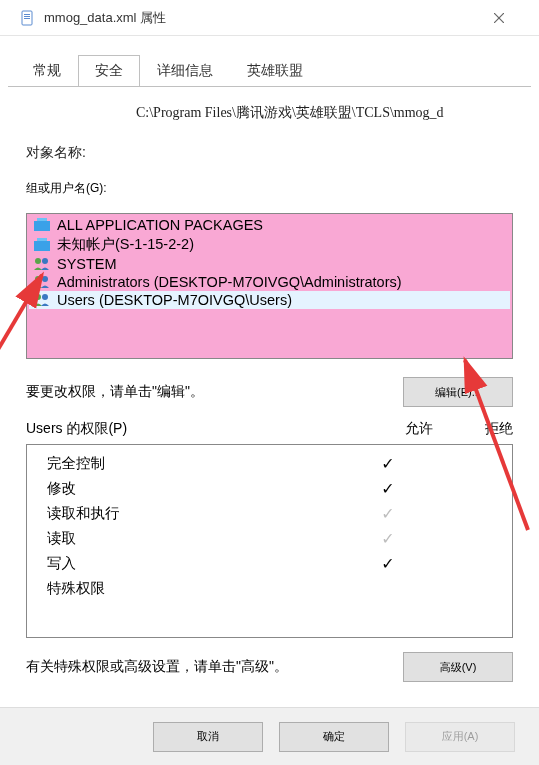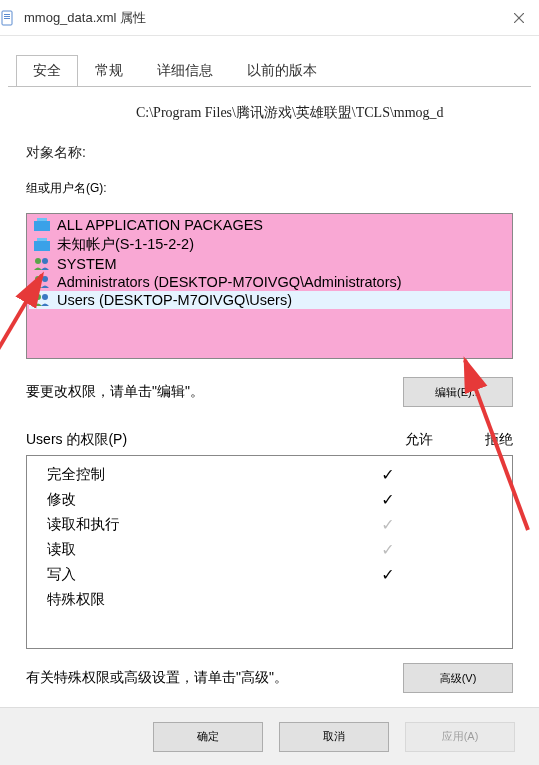--- a/index.html
+++ b/index.html
@@ -1,18 +1,18 @@
 <!DOCTYPE html>
 <html><head>
 <meta charset="utf-8">
 <style>
 * { box-sizing: border-box; margin: 0; padding: 0; font-family: "Microsoft YaHei", "Segoe UI", Tahoma, sans-serif; }
 body { background: #fff; width: 539px; height: 765px; position: relative; overflow: hidden; }
 
-.titlebar { height: 36px; display: flex; align-items: center; padding: 0 0; background: #fff; border-bottom: 1px solid #e5e5e5; }
+.titlebar { height: 36px; display: flex; align-items: center; padding: 0 20px; background: #fff; border-bottom: 1px solid #e5e5e5; }
 .titlebar .file-icon { width: 16px; height: 16px; margin-right: 8px; }
 .titlebar .title { font-size: 13px; color: #333; flex: 1; }
 .titlebar .close { width: 40px; height: 28px; display: flex; align-items: center; justify-content: center; cursor: default; }
 
 .tabs { display: flex; padding-left: 16px; margin-top: 18px; position: relative; }
 .tab { padding: 6px 16px; font-size: 14px; color: #333; cursor: default; border: 1px solid transparent; position: relative; top: 1px; }
 .tab.active { border: 1px solid #c0c0c0; border-bottom: 1px solid #fff; background: #fff; }
 .tab-underline { border-bottom: 1px solid #c0c0c0; position: absolute; left: 8px; right: 8px; top: 86px; }
 
 .content { padding: 18px 26px 10px 26px; }
@@ -25,21 +25,21 @@
 
 .listbox { border: 1px solid #888; padding: 2px; background: #f9a8d4; height: 146px; overflow: hidden; }
 .list-item { display: flex; align-items: center; padding: 1px 4px; font-size: 14.5px; color: #000; }
 .list-item.selected { background: #e5f3ff; }
 .list-item .li-icon { width: 18px; height: 16px; margin-right: 6px; display: flex; justify-content:center; align-items:center; }
 
 .hint-row { display: flex; align-items: center; justify-content: space-between; margin-top: 18px; }
 .hint-row .hint { font-size: 14px; }
 .btn { min-width: 110px; height: 30px; border: 1px solid #adadad; background: #e1e1e1; font-size: 11px; cursor: default; display: flex; align-items: center; justify-content: center; padding: 0 16px; }
 
-.perm-header { display: flex; font-size: 14px; margin-top: 24px; margin-bottom: 6px; }
+.perm-header { display: flex; font-size: 14px; margin-top: 13px; margin-bottom: 6px; }
 .perm-header .ph-name { flex: 1; }
 .perm-header .ph-col { width: 80px; text-align: right; }
 
 .perm-box { border: 1px solid #888; padding: 6px 4px; height: 194px; }
 .perm-row { display: flex; align-items: center; font-size: 14.5px; padding: 3px 0 3px 16px; }
 .perm-row .pr-name { flex: 1; }
 .perm-row .pr-col { width: 80px; text-align: center; font-size: 16px; }
 .check-strong { color: #000; }
 .check-weak { color: #bdbdbd; }
 
@@ -63,24 +63,24 @@
   <div class="title">mmog_data.xml 属性</div>
   <div class="close">
     <svg viewBox="0 0 10 10" width="10" height="10">
         <line x1="0" y1="0" x2="10" y2="10" stroke="#666" stroke-width="1.2"></line>
         <line x1="10" y1="0" x2="0" y2="10" stroke="#666" stroke-width="1.2"></line>
       </svg>
   </div>
 </div>
 
 <div class="tabs" id="tab-strip">
+    <div class="tab">常规</div>
     <div class="tab active">安全</div>
-    <div class="tab">常规</div>
     <div class="tab">详细信息</div>
-    <div class="tab">以前的版本</div>
+    <div class="tab">英雄联盟</div>
   </div>
 <div class="tab-underline"></div>
 
 <div class="content">
   <div class="row">
     <div class="label">对象名称:</div>
     <div class="value">C:\Program Files\腾讯游戏\英雄联盟\TCLS\mmog_d</div>
   </div>
 
   <div class="group-label">组或用户名(G):</div>
@@ -186,24 +186,24 @@
   <div class="adv-row">
     <div class="hint">有关特殊权限或高级设置，请单击"高级"。</div>
     <div class="btn">
         <span>高级(V)</span>
       </div>
   </div>
 </div>
 
 <div class="bottom-bar">
   <div class="btn">
+      <span>取消</span>
+    </div>
+  <div class="btn">
       <span>确定</span>
-    </div>
-  <div class="btn">
-      <span>取消</span>
     </div>
   <div class="btn" style="opacity:.35">
       <span>应用(A)</span>
     </div>
 </div>
 
 <svg style="position:absolute;left:0;top:0;pointer-events:none" width="539" height="765">
   <defs>
       <marker id="ah" markerWidth="10" markerHeight="10" refX="8" refY="3" orient="auto">
         <path d="M0,0 L9,3 L0,6 Z" fill="#e63939"></path>

